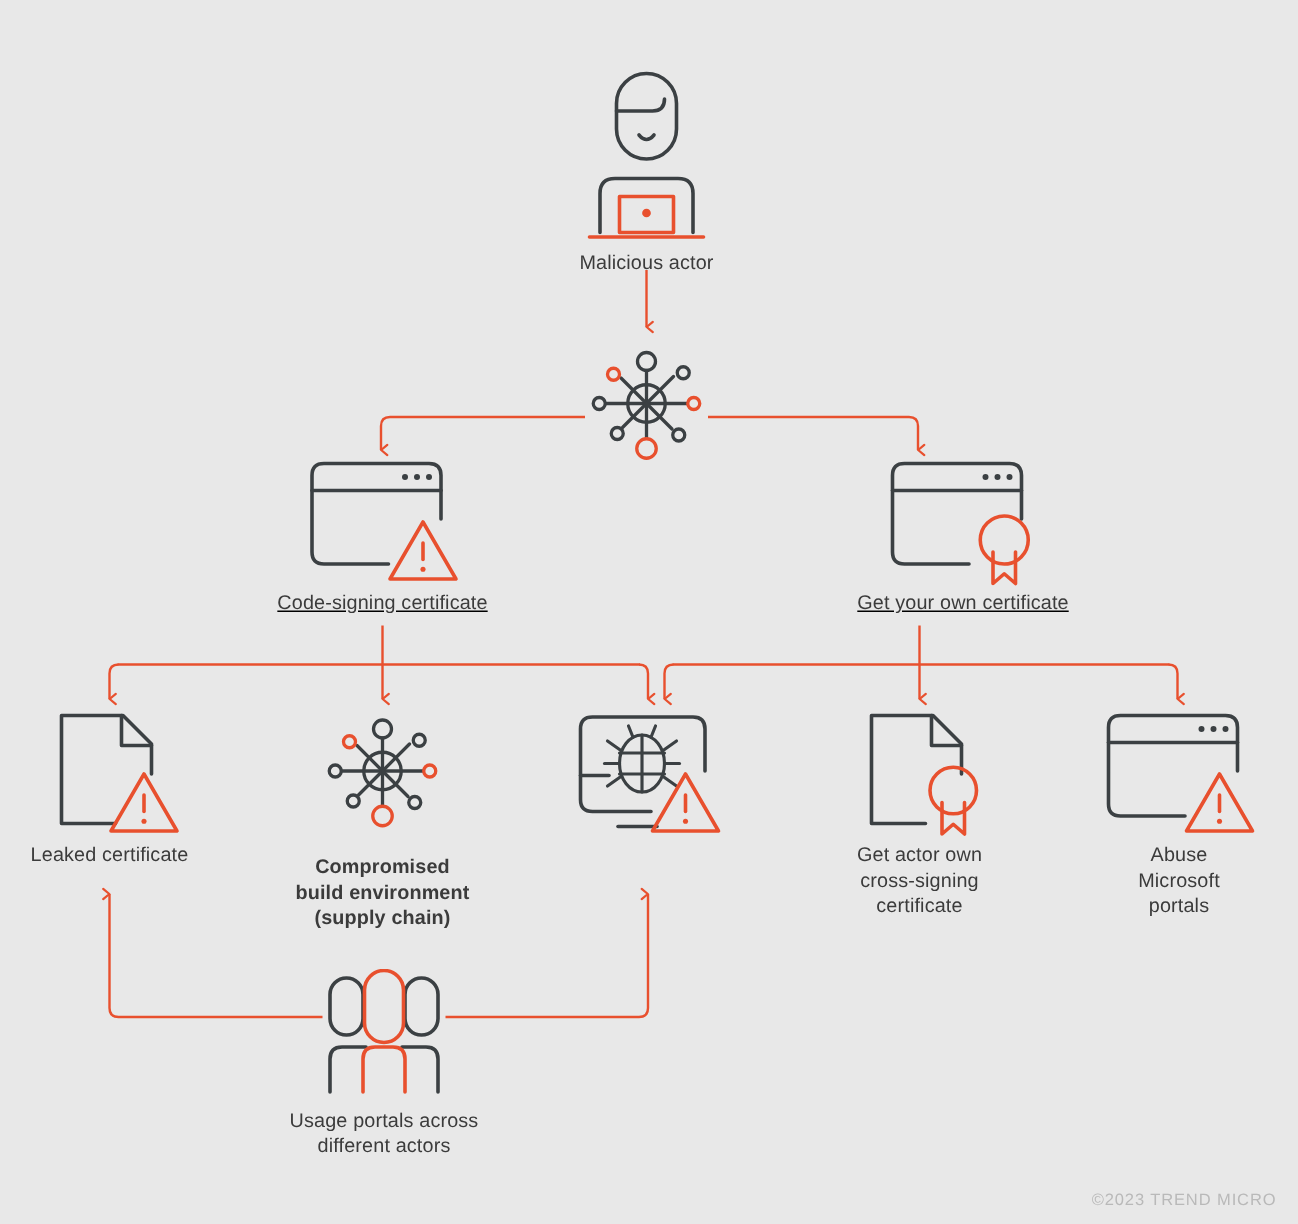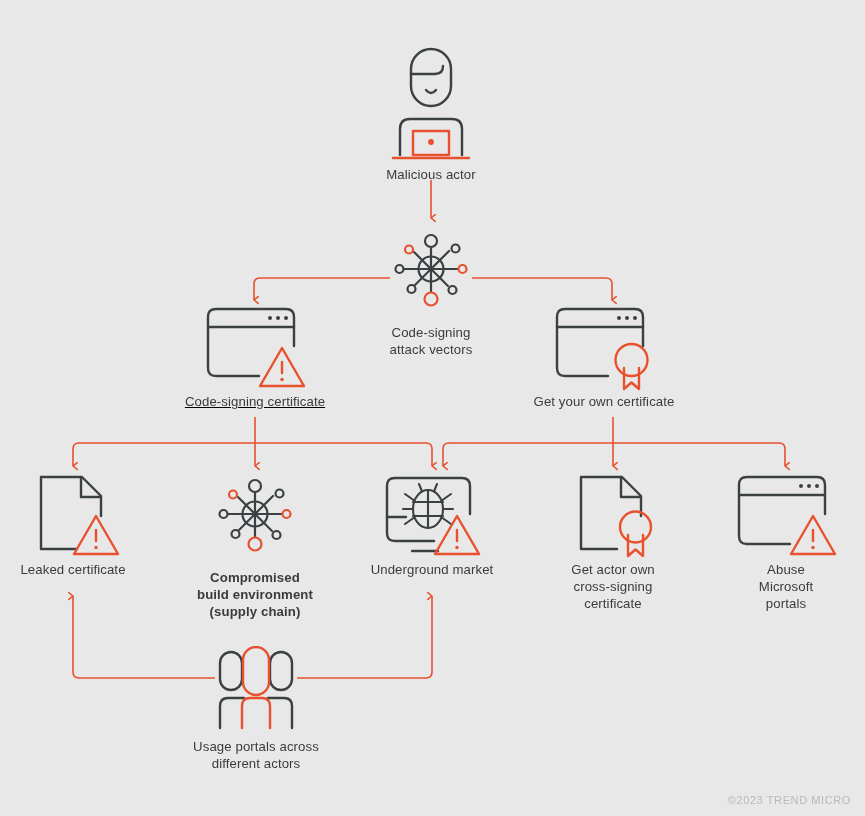--- a/index.html
+++ b/index.html
@@ -101,22 +101,20 @@
         <circle cx="66.5" cy="20.5" r="4"></circle>
         <circle cx="22.5" cy="61" r="4"></circle>
         <circle cx="63.5" cy="62" r="4"></circle>
       </g>
       <g fill="none" stroke="#e8502e" stroke-width="2.2" stroke-linecap="round">
         <circle cx="20" cy="21.5" r="4"></circle>
         <circle cx="73.5" cy="41" r="4"></circle>
         <circle cx="42" cy="71" r="6.5"></circle>
       </g>
     </svg>
-    <div class="label">Code-signing
-attack vectors</div>
   </div>
 
   <div class="node" style="left:155px;top:305px;width:200px;text-decoration:underline;">
     <svg class="art" width="105" height="88" viewBox="0 0 105 88">
       <g fill="none" stroke="#3b4043" stroke-width="2.4" stroke-linecap="round" stroke-linejoin="round">
         <path d="M56,71 L13,71 Q5,71 5,63 L5,12 Q5,4 13,4 L83,4 Q91,4 91,12 L91,41"></path>
         <path d="M5,22 L91,22"></path>
       </g>
       <g fill="#3b4043">
         <circle cx="67" cy="13" r="2"></circle>
@@ -125,21 +123,21 @@
       </g>
       <g fill="none" stroke="#e8502e" stroke-width="2.4" stroke-linecap="round" stroke-linejoin="round">
         <path d="M79,43 L101,81 L57,81 Z"></path>
         <path d="M79,57 L79,68"></path>
       </g>
       <circle cx="79" cy="74.5" r="1.7" fill="#e8502e"></circle>
     </svg>
     <div class="label">Code-signing certificate</div>
   </div>
 
-  <div class="node" style="left:504px;top:305px;width:200px;">
+  <div class="node" style="left:542px;top:305px;width:200px;text-decoration:underline;">
     <svg class="art" width="105" height="88" viewBox="0 0 105 88">
       <g fill="none" stroke="#3b4043" stroke-width="2.4" stroke-linecap="round" stroke-linejoin="round">
         <path d="M56,71 L13,71 Q5,71 5,63 L5,12 Q5,4 13,4 L83,4 Q91,4 91,12 L91,41"></path>
         <path d="M5,22 L91,22"></path>
       </g>
       <g fill="#3b4043">
         <circle cx="67" cy="13" r="2"></circle>
           <circle cx="75" cy="13" r="2"></circle>
         <circle cx="83" cy="13" r="2"></circle>
       </g>
@@ -216,21 +214,20 @@
           <path d="M61.5,45 L70,51"></path>
         <path d="M41,18.5 L38,11"></path>
           <path d="M53,18.5 L56,11"></path>
       </g>
       <g fill="none" stroke="#e8502e" stroke-width="2.4" stroke-linecap="round" stroke-linejoin="round">
         <path d="M76,43 L98,81 L54,81 Z"></path>
         <path d="M76,57 L76,68"></path>
       </g>
       <circle cx="76" cy="74.5" r="1.7" fill="#e8502e"></circle>
     </svg>
-    <div class="label">Underground market</div>
   </div>
 
   <div class="node" style="left:523px;top:473px;width:180px;">
     <svg class="art" width="96" height="88" viewBox="0 0 96 88">
       <g fill="none" stroke="#3b4043" stroke-width="2.4" stroke-linecap="round" stroke-linejoin="round">
         <path d="M52,76 L16,76 L16,4 L57,4 L76,23 L76,43"></path>
         <path d="M56,4 L56,24 L76,24"></path>
       </g>
       <g fill="none" stroke="#e8502e" stroke-width="2.4" stroke-linecap="round" stroke-linejoin="round">
         <path d="M63,62 L63,83 L70.5,76.5 L78,83 L78,62"></path>

